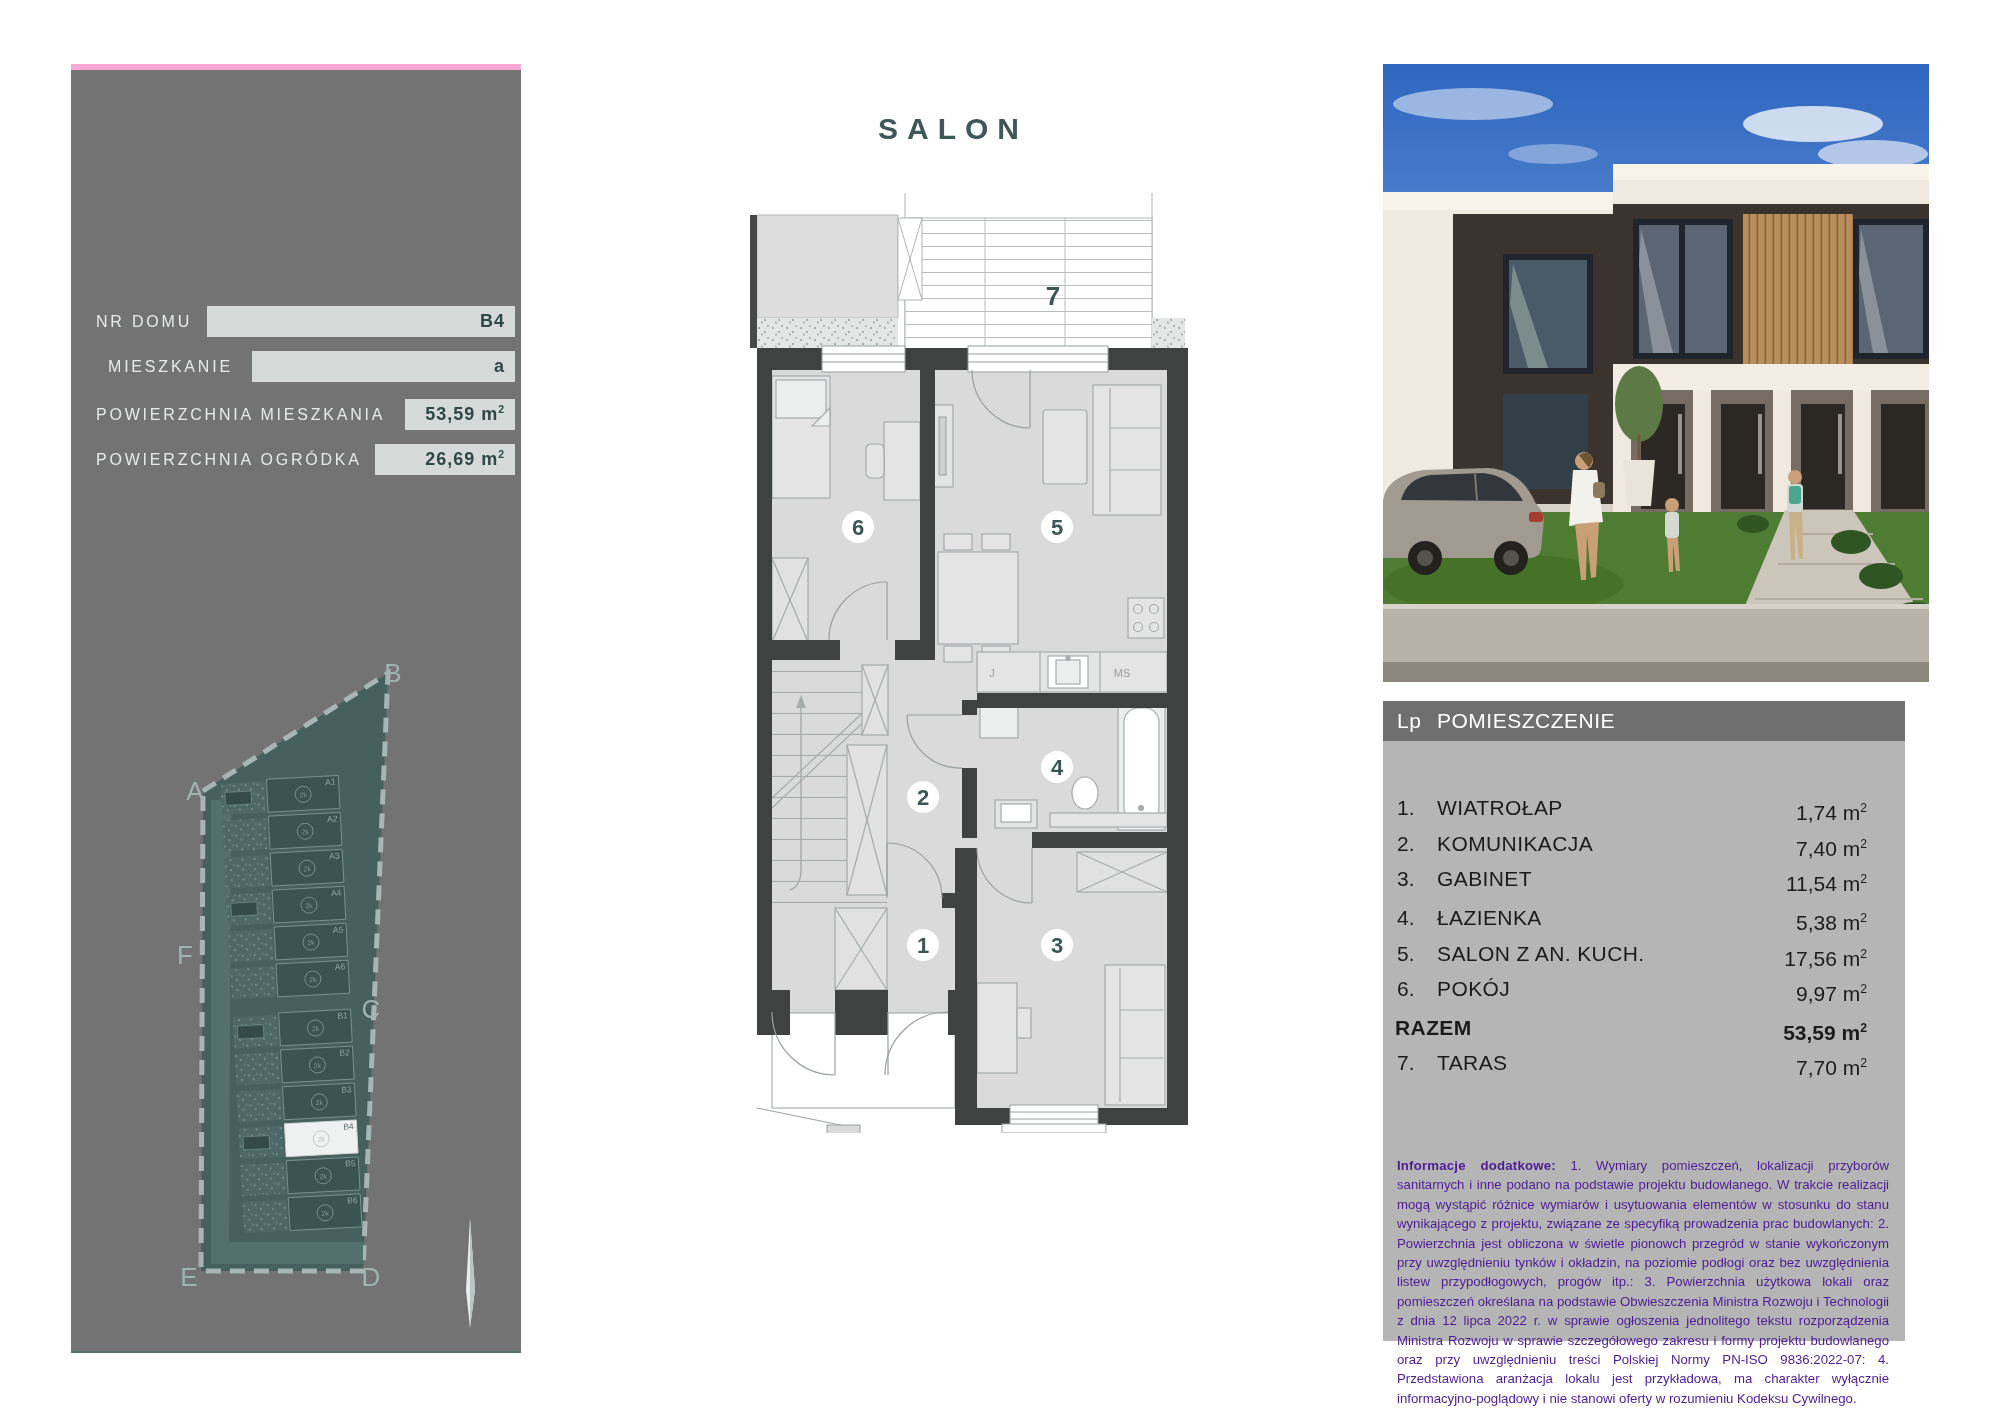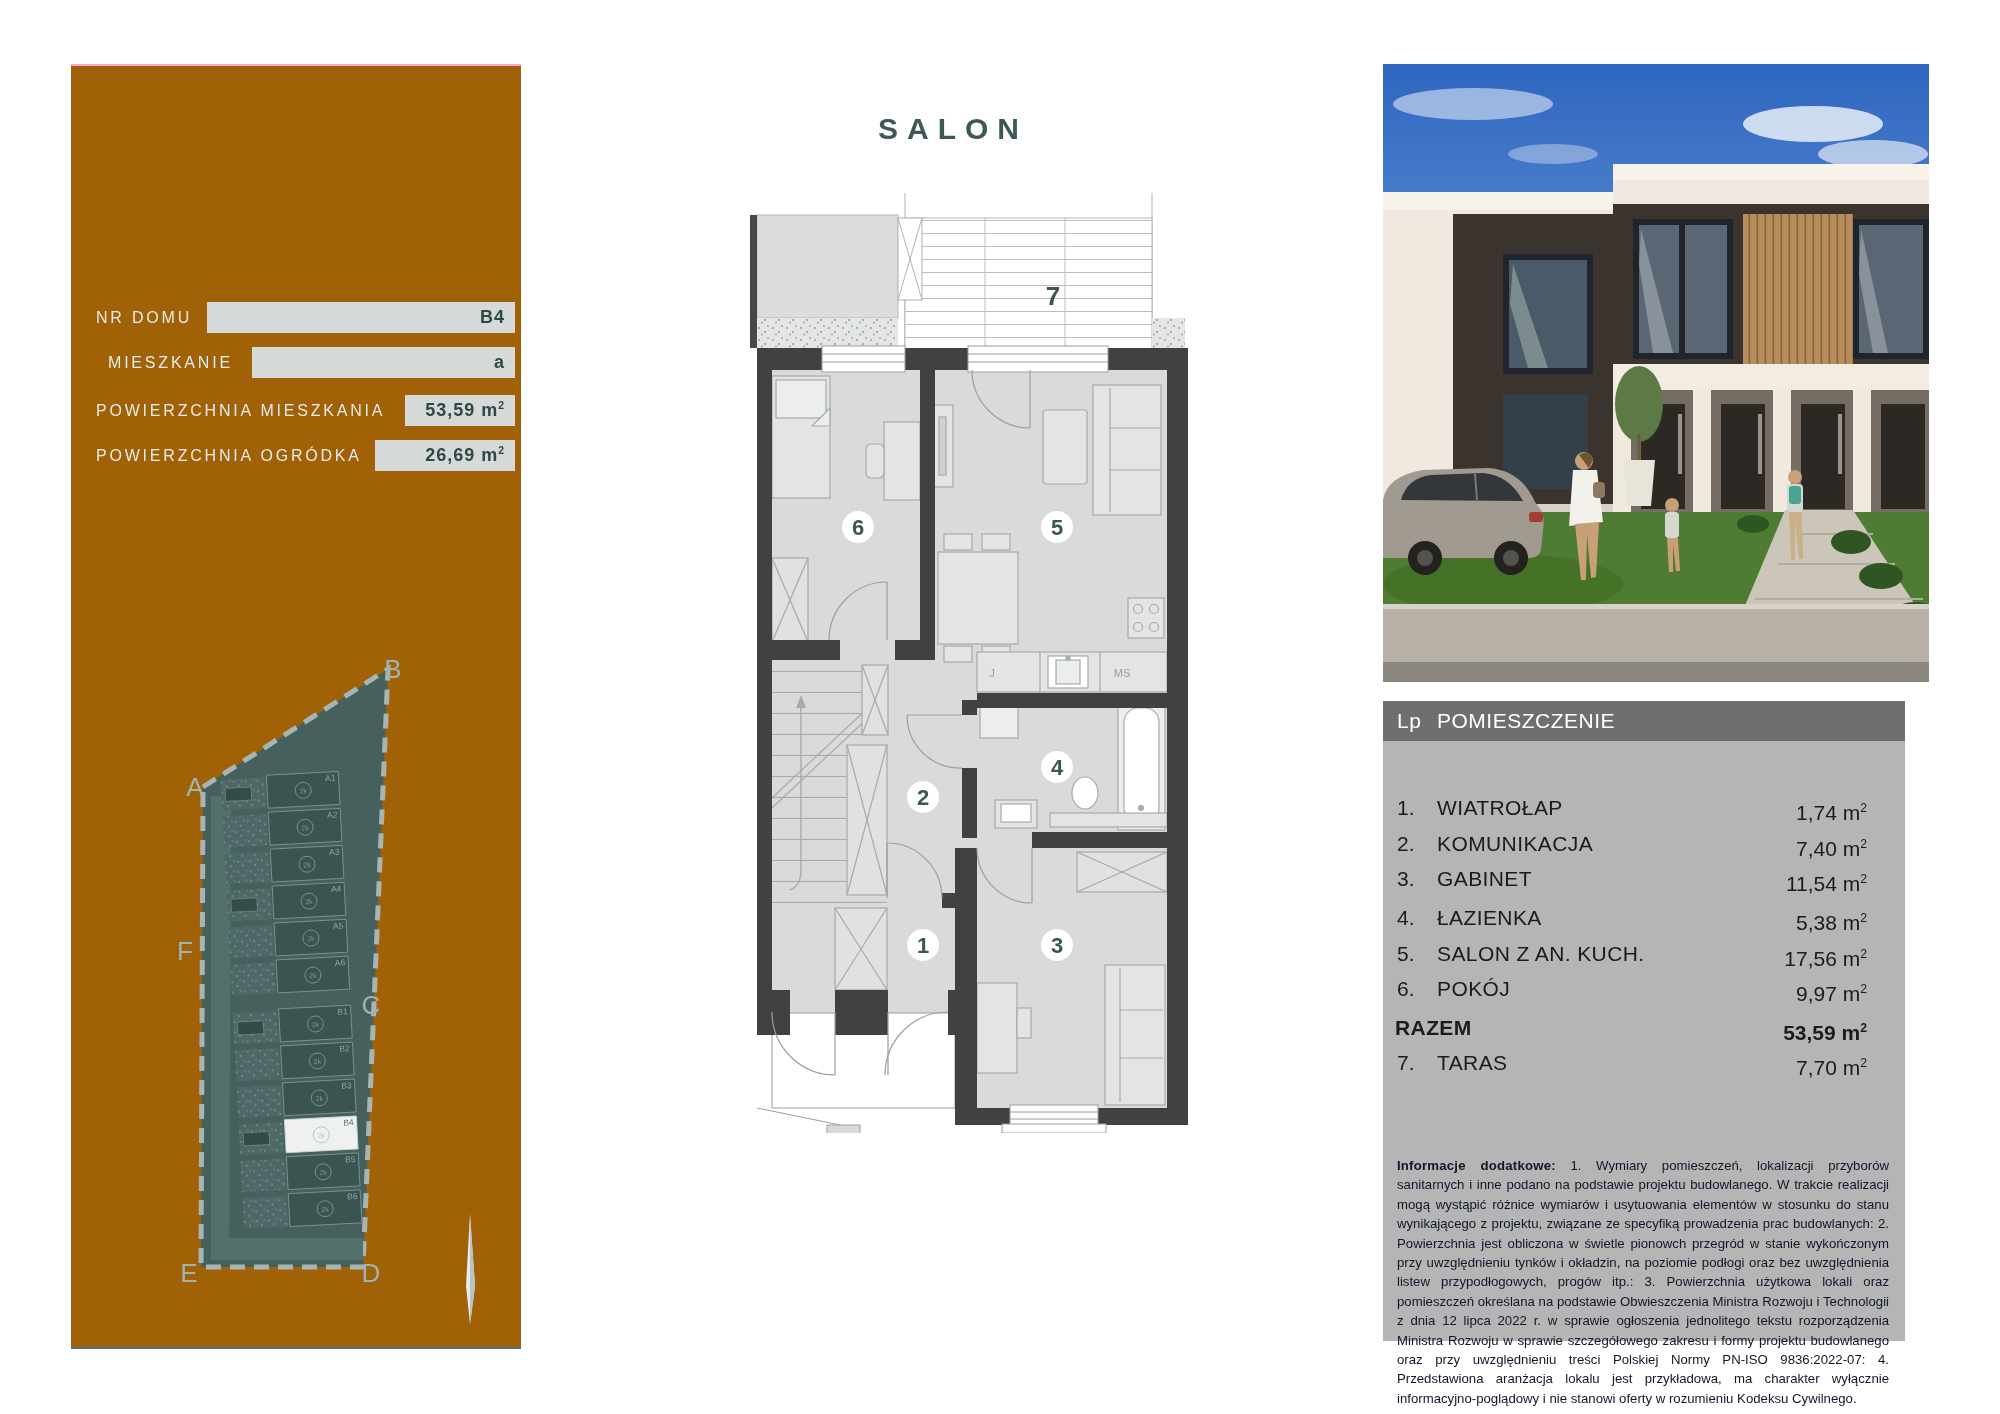--- a/index.html
+++ b/index.html
@@ -1,21 +1,21 @@
 <!DOCTYPE html>
 <html><head>
 <meta charset="utf-8">
 <style>
   html,body{margin:0;padding:0;background:#ffffff;}
   body{width:2000px;height:1414px;position:relative;overflow:hidden;
        font-family:"Liberation Sans","DejaVu Sans",sans-serif;}
   .abs{position:absolute;}
   
-  #left-panel{left:71px;top:64px;width:450px;height:1281px;background:#a16207;
-              border-top:2px solid #f9a8d4;border-bottom:2px solid #55706e;}
+  #left-panel{left:71px;top:64px;width:450px;height:1281px;background:#737373;
+              border-top:6px solid #f9a8d4;border-bottom:2px solid #55706e;}
   .field-label{position:absolute;left:25px;font-size:16px;letter-spacing:2.8px;
                color:#e6ebea;line-height:31px;white-space:nowrap;}
   .field-bar{position:absolute;height:31px;background:#d5dad9;
              display:flex;align-items:center;justify-content:flex-end;
              padding-right:10px;box-sizing:border-box;}
   .field-value{font-size:18px;font-weight:bold;color:#2f4847;letter-spacing:1px;}
   .sup{font-size:0.58em;vertical-align:super;}
   
   #parter-title{left:853px;top:112px;width:200px;text-align:center;font-size:30px;
                 letter-spacing:9px;color:#3e5857;font-weight:bold;}
@@ -24,21 +24,21 @@
   #table-header{position:absolute;left:0;top:0;width:522px;height:40px;background:#6f6f6f;
                 color:#ffffff;font-size:21px;letter-spacing:0.5px;}
   #table-body{position:absolute;left:0;top:40px;width:522px;height:600px;background:#b4b5b4;}
   .trow{position:absolute;left:0;width:522px;height:30px;font-size:21px;color:#1b1b1b;line-height:30px;}
   .trow .lp{position:absolute;left:14px;}
   .trow .nm{position:absolute;left:54px;letter-spacing:0.4px;text-align:center;}
   .trow .ar{position:absolute;right:38px;}
   .trow.razem{font-weight:bold;}
   .trow.razem .nm{left:12px;}
   #legal{position:absolute;left:14px;top:415px;width:492px;font-size:13.2px;line-height:19.4px;
-         color:#0f172a;text-align:justify;}
+         color:#4c1d95;text-align:justify;}
   #legal b{letter-spacing:0.2px;}
   svg text{font-family:"Liberation Sans","DejaVu Sans",sans-serif;}
 </style>
 </head>
 <body>
 
 <div id="left-panel" class="abs">
 
   <span class="field-label" style="top:236px;">NR DOMU</span>
   <div class="field-bar" style="left:136px;top:236px;width:308px;">

